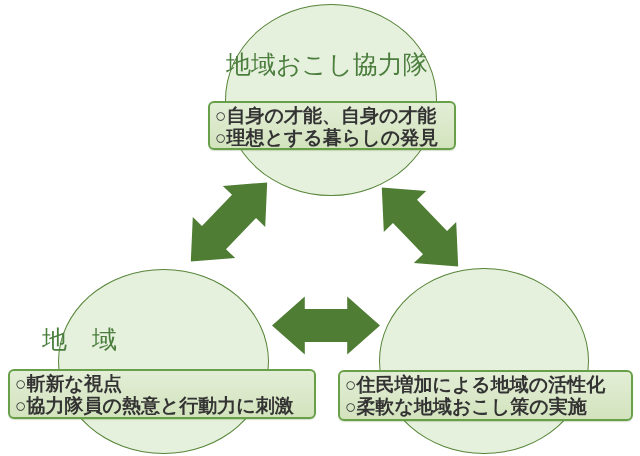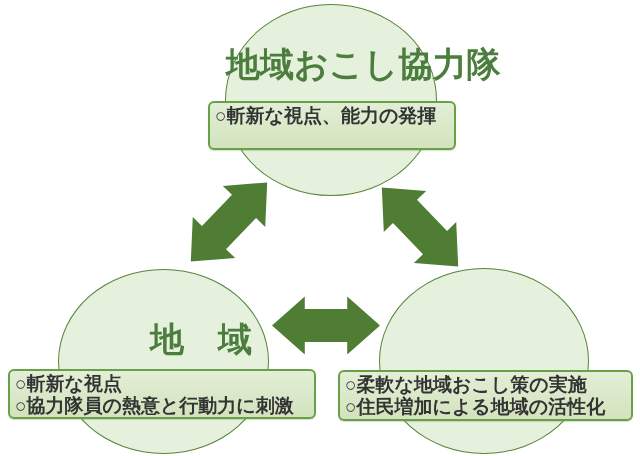--- a/index.html
+++ b/index.html
@@ -23,23 +23,23 @@
     box-sizing: border-box;
     z-index: 1;
   }
   .circle.top    { left: 225px; top: 4px;   width: 212px; height: 192px; }
   .circle.bleft  { left: 58px;  top: 269px; width: 211px; height: 185px; }
   .circle.bright { left: 379px; top: 268px; width: 210px; height: 186px; }
 
   .node-title {
     position: absolute;
     width: 210px;
-    text-align: right;
-    font-size: 34px;
-    font-weight: bold;
+    text-align: left;
+    font-size: 25px;
+    font-weight: normal;
     color: var(--title-text, #4b7d3d);
     line-height: 27px;
     z-index: 3;
     white-space: nowrap;
   }
   .node-title.top    { left: 226px; top: 51px;  }
   .node-title.bleft  { left: 42px;  top: 326px; }
   .node-title.bright { left: 379px; top: 326px; }
 
   .points-box {
@@ -82,29 +82,30 @@
 <div class="canvas">
 
   <div class="circle top"></div>
   <div class="circle bleft"></div>
   <div class="circle bright"></div>
 
   <div class="node-title top">地域おこし協力隊</div>
   <div class="node-title bleft">地　域</div>
 
   <div class="points-box top">
-    <div class="point-line">○斬新な視点、能力の発揮</div>
+    <div class="point-line">○自身の才能、自身の才能</div>
+    <div class="point-line">○理想とする暮らしの発見</div>
   </div>
   <div class="points-box bleft">
     <div class="point-line">○斬新な視点</div>
     <div class="point-line">○協力隊員の熱意と行動力に刺激</div>
   </div>
   <div class="points-box bright">
+    <div class="point-line">○住民増加による地域の活性化</div>
     <div class="point-line">○柔軟な地域おこし策の実施</div>
-    <div class="point-line">○住民増加による地域の活性化</div>
   </div>
 
   <div class="dbl-arrow top-left">
     <svg width="110" height="64" viewBox="0 0 112 64" aria-hidden="true">
       <polygon class="arrow-shape" points="0,32 34,2 34,15 78,15 78,2 112,32 78,62 78,49 34,49 34,62" fill="#4f7d33"></polygon>
     </svg>
   </div>
   <div class="dbl-arrow top-right">
     <svg width="110" height="64" viewBox="0 0 112 64" aria-hidden="true">
       <polygon class="arrow-shape" points="0,32 34,2 34,15 78,15 78,2 112,32 78,62 78,49 34,49 34,62" fill="#4f7d33"></polygon>

